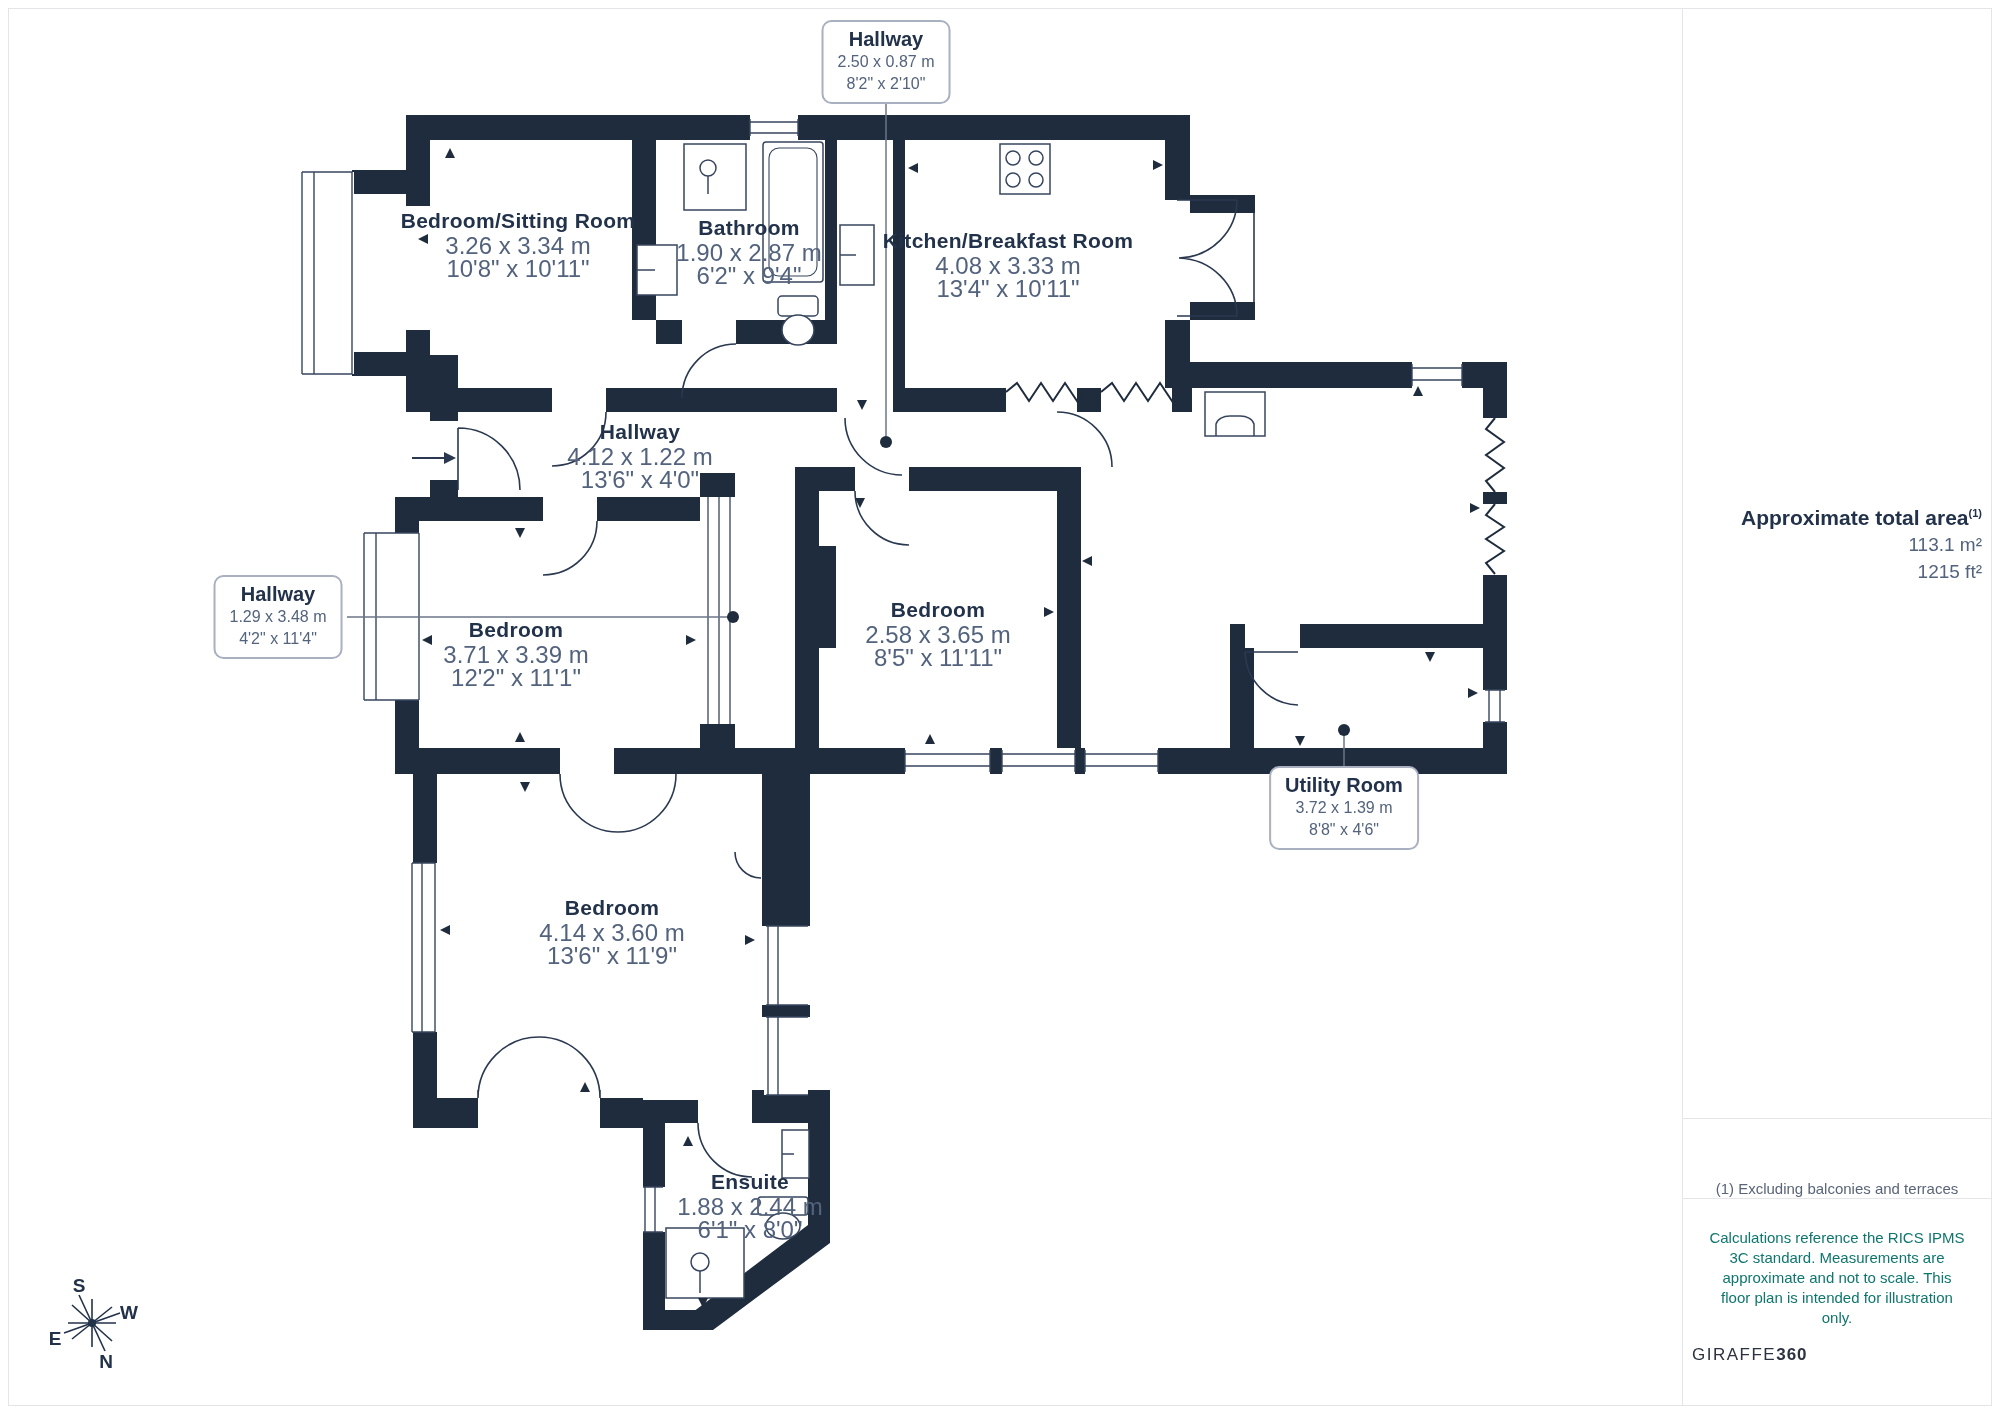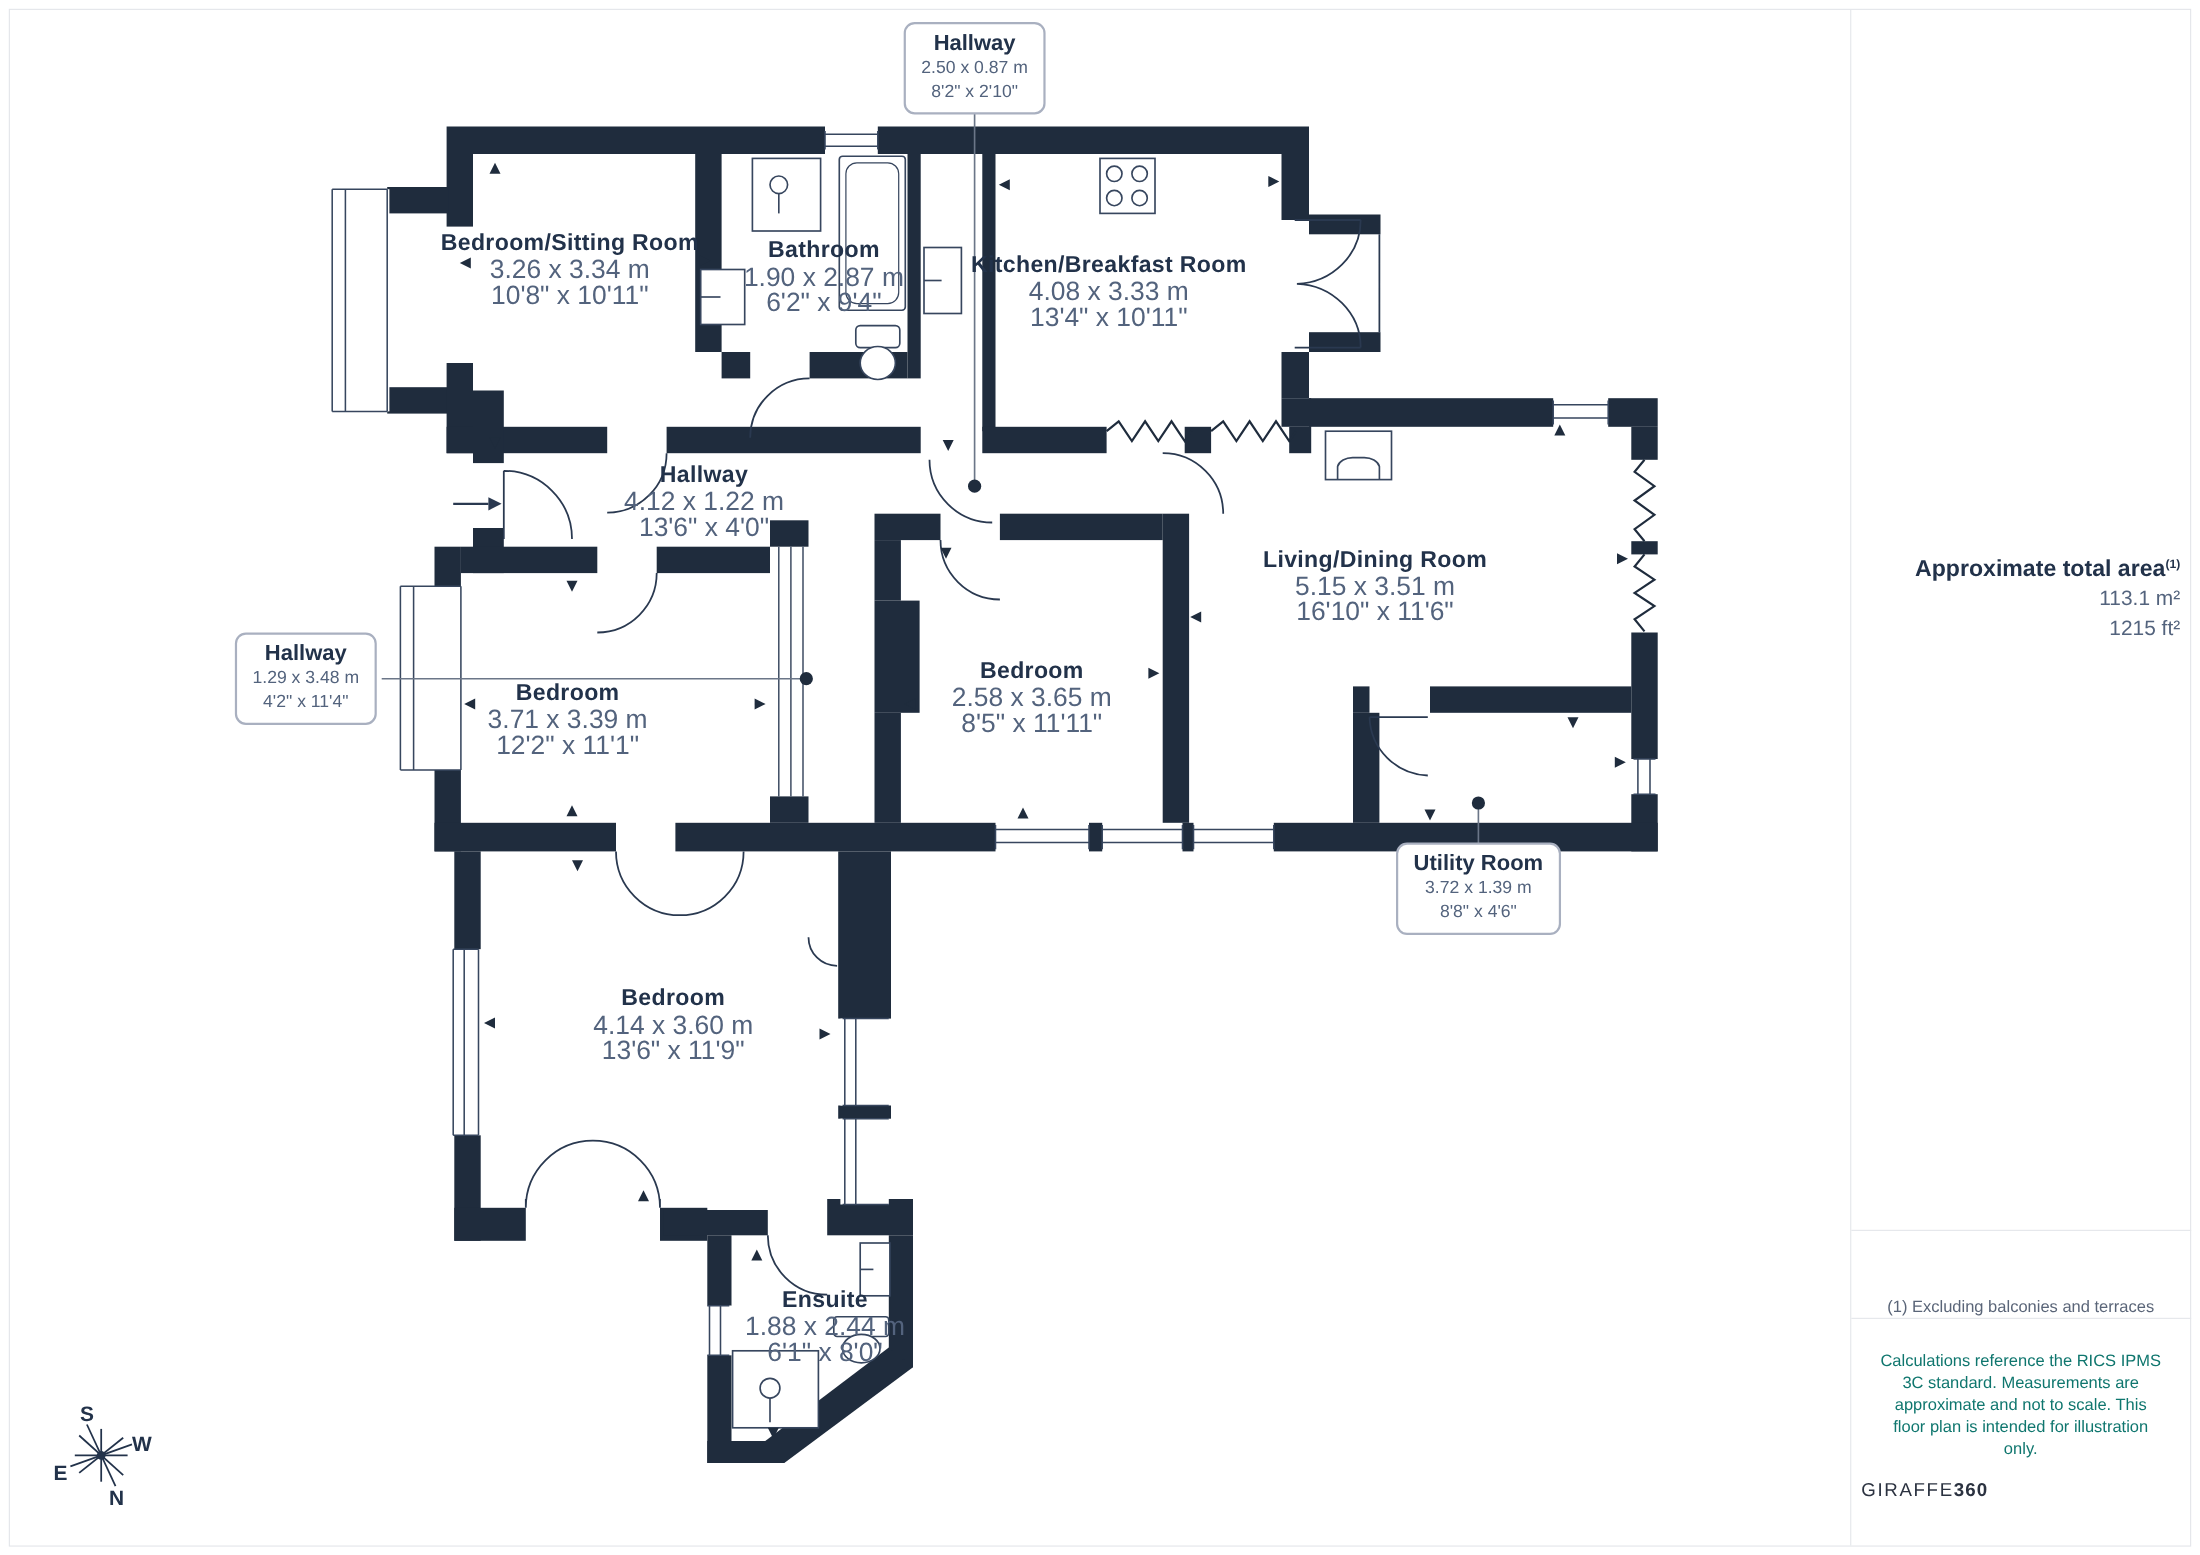--- a/index.html
+++ b/index.html
@@ -303,25 +303,20 @@
   <div class="rlabel" style="left:1008px;top:228px">
     <div class="t">Kitchen/Breakfast Room</div>
     <div class="d">4.08 x 3.33 m</div>
     <div class="d">13'4" x 10'11"</div>
   </div>
   <div class="rlabel" style="left:640px;top:419px">
     <div class="t">Hallway</div>
     <div class="d">4.12 x 1.22 m</div>
     <div class="d">13'6" x 4'0"</div>
   </div>
-  <div class="rlabel" style="left:1250px;top:496px">
-    <div class="t">Living/Dining Room</div>
-    <div class="d">5.15 x 3.51 m</div>
-    <div class="d">16'10" x 11'6"</div>
-  </div>
   <div class="rlabel" style="left:516px;top:617px">
     <div class="t">Bedroom</div>
     <div class="d">3.71 x 3.39 m</div>
     <div class="d">12'2" x 11'1"</div>
   </div>
   <div class="rlabel" style="left:938px;top:597px">
     <div class="t">Bedroom</div>
     <div class="d">2.58 x 3.65 m</div>
     <div class="d">8'5" x 11'11"</div>
   </div>

